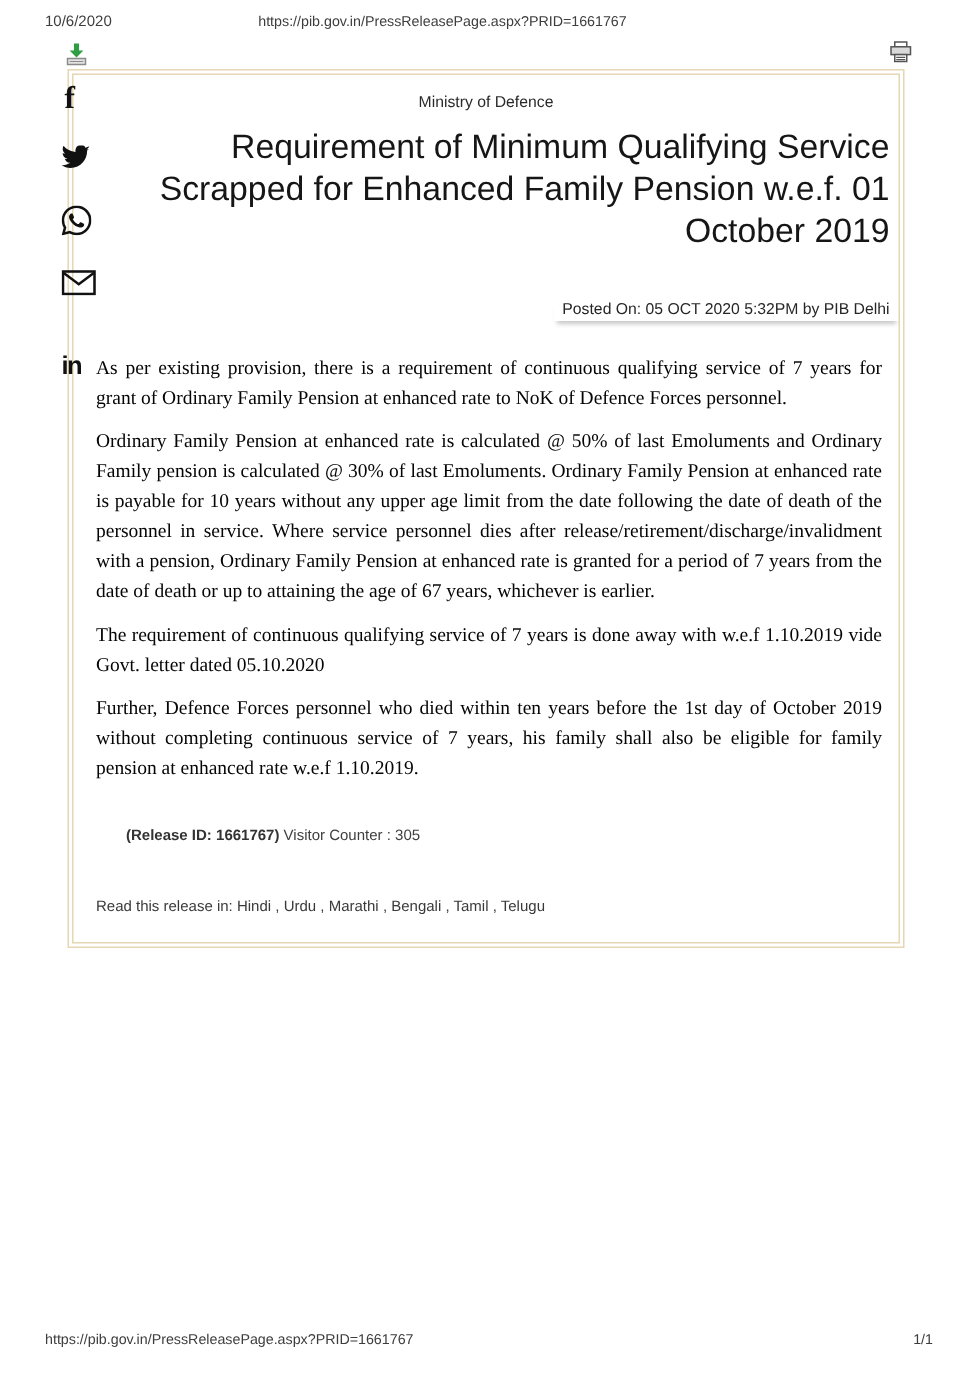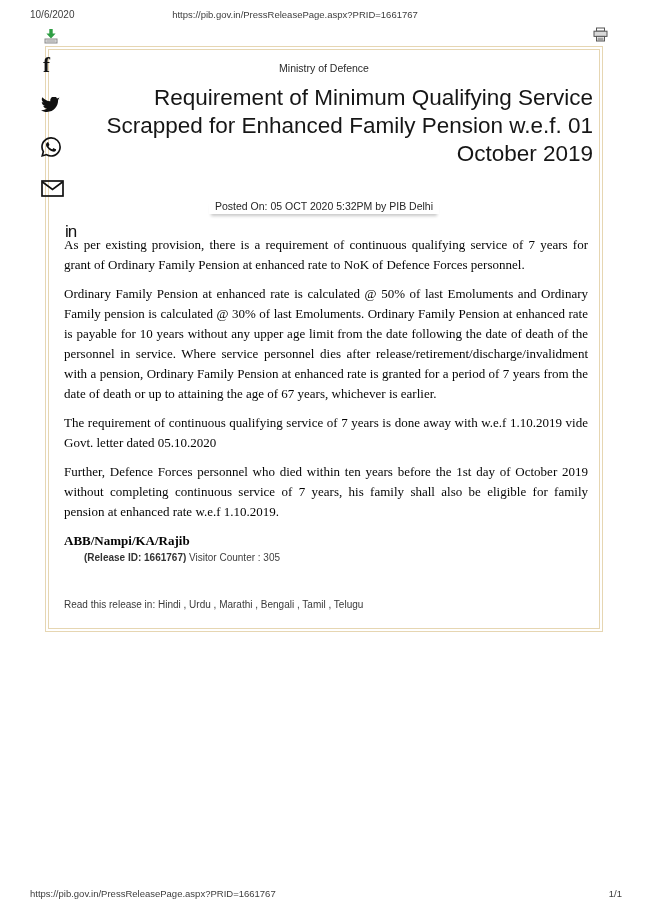--- a/index.html
+++ b/index.html
@@ -49,36 +49,36 @@
 
   
   .icon {
     position: absolute; color: #111; text-decoration: none;
     line-height: 1; display: block;
   }
   .icon-fb { top: 5px; left: -6px; font-weight: 700; font-size: 21px; font-family: "Liberation Serif", serif; }
   .icon-tw { top: 47px; left: -8px; }
   .icon-wa { top: 87px; left: -8px; }
   .icon-em { top: 130px; left: -8px; }
-  .icon-li { top: 173px; left: -8px; font-weight: 400; font-size: 17px; letter-spacing: -1px; font-family: "Liberation Sans", sans-serif; margin-left: 24px; }
+  .icon-li { top: 185px; left: -8px; font-weight: 700; font-size: 17px; letter-spacing: -1px; font-family: "Liberation Sans", sans-serif; }
 
   
   .ministry {
     position: absolute; top: 12px; left: 0; right: 0;
     text-align: center; font-size: 10.5px; color: #2a2a2a;
   }
   .title {
     position: absolute; top: 34px; left: 24px; right: 6px;
     margin: 0; text-align: right;
     font-size: 22.5px; line-height: 28px;
     font-weight: 400; color: #161616;
   }
   .posted {
     position: absolute; top: 149px; left: 0; right: 0;
-    text-align: center; font-size: 10.5px; color: #262626;
+    text-align: right; font-size: 10.5px; color: #262626;
   }
   .posted span {
     display: inline-block; padding: 1px 6px 2px;
     box-shadow: 0 4px 3px -2px rgba(0,0,0,0.22);
   }
   .body-text {
     position: absolute; top: 185px; left: 15px; right: 11px;
     font-family: "Liberation Serif", serif;
     font-size: 13px; line-height: 20px;
     text-align: justify; color: #050505;
@@ -148,21 +148,20 @@
     <h1 class="title">Requirement of Minimum Qualifying Service Scrapped for Enhanced Family Pension w.e.f. 01 October 2019</h1>
     <div class="posted">
       <span>Posted On: 05 OCT 2020 5:32PM by PIB Delhi</span>
     </div>
 
     <div class="body-text">
       <p>As per existing provision, there is a requirement of continuous qualifying service of 7 years for grant of Ordinary Family Pension at enhanced rate to NoK of Defence Forces personnel.</p>
       <p>Ordinary Family Pension at enhanced rate is calculated @ 50% of last Emoluments and Ordinary Family pension is calculated @ 30% of last Emoluments. Ordinary Family Pension at enhanced rate is payable for 10 years without any upper age limit from the date following the date of death of the personnel in service. Where service personnel dies after release/retirement/discharge/invalidment with a pension, Ordinary Family Pension at enhanced rate is granted for a period of 7 years from the date of death or up to attaining the age of 67 years, whichever is earlier.</p>
       <p>The requirement of continuous qualifying service of 7 years is done away with w.e.f 1.10.2019 vide Govt. letter dated 05.10.2020</p>
       <p>Further, Defence Forces personnel who died within ten years before the 1st day of October 2019 without completing continuous service of 7 years, his family shall also be eligible for family pension at enhanced rate w.e.f 1.10.2019.</p>
-      <p class="signature">ABB/Nampi/KA/Rajib</p>
     </div>
 
     <div class="release-line">
       <span class="rid">(Release ID: 1661767)</span>
       <span>Visitor Counter : 305</span>
     </div>
 
     <div class="read-line">
       <span>Read this release in:</span>
       <a href="#">Hindi</a><span> , </span><a href="#">Urdu</a><span> , </span><a href="#">Marathi</a><span> , </span><a href="#">Bengali</a><span> , </span><a href="#">Tamil</a><span> , </span><a href="#">Telugu</a>

